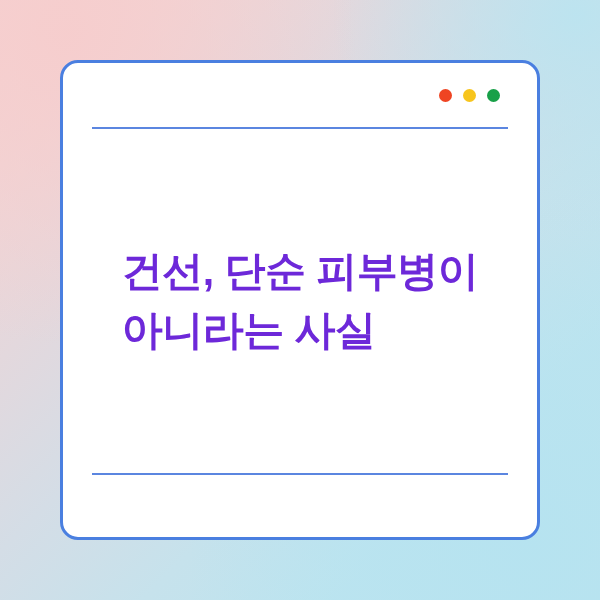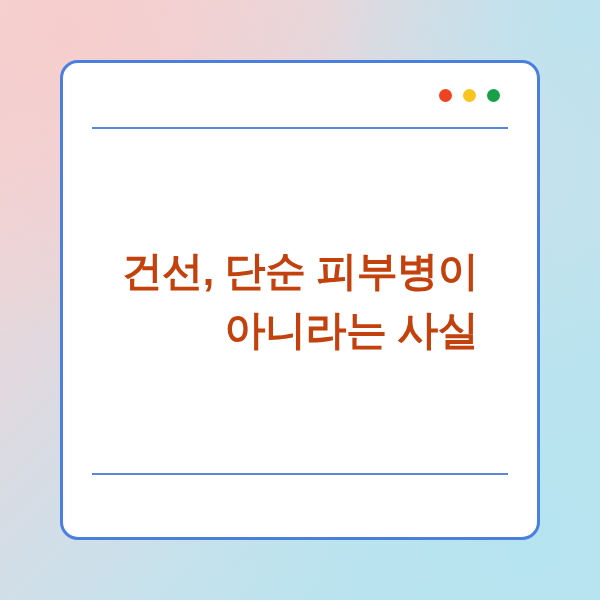--- a/index.html
+++ b/index.html
@@ -104,22 +104,22 @@
   #content-area {
     flex: 1 1 auto;
     display: flex;
     align-items: center;
     justify-content: center;
     padding: 0 22px;
   }
 
   #headline {
     margin: 0;
-    text-align: right;
-    color: #c2410c;
+    text-align: left;
+    color: #6d28d9;
     font-family: "Liberation Sans", sans-serif;
     font-weight: bold;
     font-size: 41px;
     line-height: 1.45;
     letter-spacing: -0.5px;
     white-space: pre-line;
     word-break: keep-all;
   }
 
   #footer-spacer {

